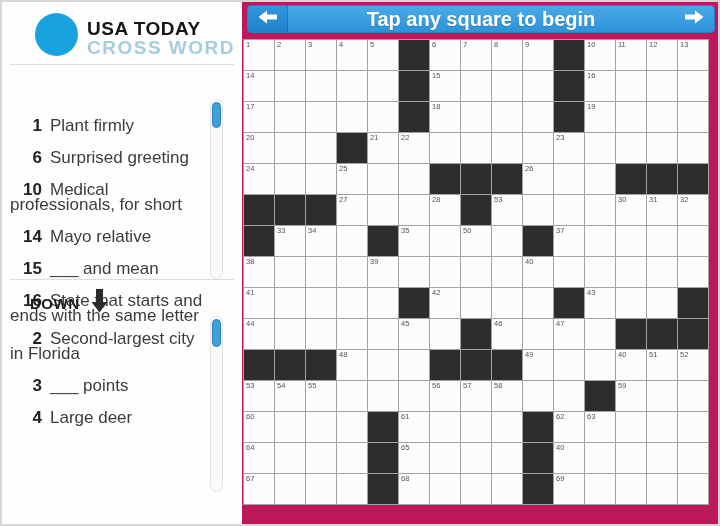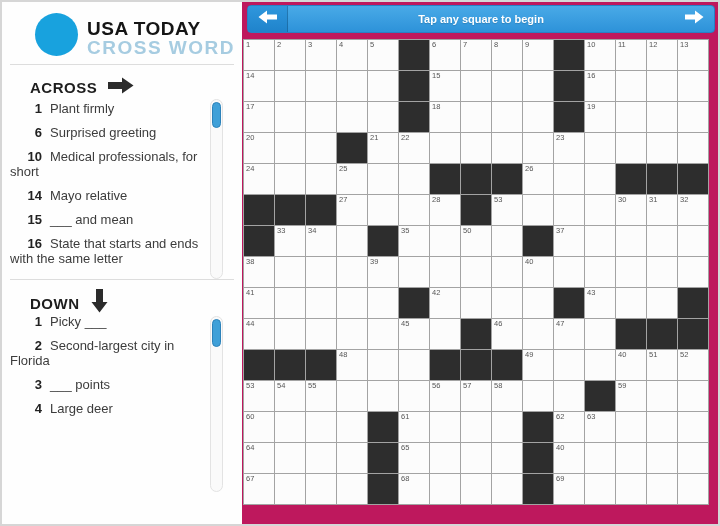--- a/index.html
+++ b/index.html
@@ -16,67 +16,59 @@
   .logo-circle { position:absolute; left:33px; top:11px; width:43px; height:43px; border-radius:50%; }
   .logo-brand { position:absolute; left:85px; top:16px; font-size:19px; font-weight:bold; color:#151515; letter-spacing:.5px; white-space:nowrap; }
   .logo-sub   { position:absolute; left:85px; top:35px; font-size:19px; font-weight:bold; letter-spacing:1.5px; white-space:nowrap; }
   .divider { position:absolute; left:8px; width:224px; height:1px; background:#ddd; }
   .div1 { top:62px; } .div2 { top:277px; }
   .section-header { position:absolute; left:28px; display:flex; align-items:center; gap:11px; }
   .sh-across { top:75px; } .sh-down { top:287px; }
   .section-header .label { font-size:15px; font-weight:bold; color:#1d1d1d; letter-spacing:.5px; }
   .clues { position:absolute; left:8px; width:194px; }
   .across-clues { top:99px; } .down-clues { top:312px; }
-  .clue { font-size:13px; line-height:15px; color:#3c3c3c; margin-bottom:9px; text-indent:10px; cursor:pointer; }
+  .clue { font-size:17px; line-height:15px; color:#3c3c3c; margin-bottom:9px; text-indent:10px; cursor:pointer;margin-top:17px; }
   .clue .cnum { display:inline-block; width:22px; text-align:right; font-weight:bold; color:#222; margin-right:8px; text-indent:0; }
   
   .sb-track { position:absolute; left:208px; width:13px; background:#fafafa; border:1px solid #e3e3e3; border-radius:7px; }
   .sb-across { top:97px; height:180px; }
   .sb-down   { top:314px; height:176px; }
   .sb-thumb { position:absolute; left:1px; top:2px; width:9px; border-radius:5px;
               background:#3fa0d8; border:1px solid #2c82ba; }
   .sb-across .sb-thumb { height:26px; }
   .sb-down   .sb-thumb { height:28px; }
   
   .topbar { position:absolute; left:245px; top:3px; width:468px; height:28px;
     background:linear-gradient(#49aae7,#2d92d9);
     border:1px solid #2780c4; border-radius:4px; }
   .nav-btn { position:absolute; top:0; bottom:0; width:40px; display:flex; align-items:center; justify-content:center; cursor:pointer; }
   .nav-btn.left { left:0; background:linear-gradient(#2f97dd,#1f83cb); border-right:1px solid rgba(0,0,0,.18); border-radius:3px 0 0 3px; }
   .nav-btn.right { right:0; border-radius:0 3px 3px 0; }
   .bar-title { position:absolute; left:40px; right:40px; top:0; height:100%;
     display:flex; align-items:center; justify-content:center;
-    color:#fff; font-size:11px; font-weight:bold; text-shadow:0 1px 1px rgba(0,0,0,.15); white-space:nowrap; }
+    color:#fff; font-size:20px; font-weight:bold; text-shadow:0 1px 1px rgba(0,0,0,.15); white-space:nowrap; }
   
   .grid { position:absolute; left:241px; top:37px;
     display:grid; grid-template-columns:repeat(15,30px); grid-auto-rows:30px;
     gap:1px; background:#a3a3a3; border:1px solid #a3a3a3; width:466px; height:466px; }
   .cell { position:relative; background:#fcfcfc; cursor:pointer; }
   .cell.black { cursor:default; }
   .cell .num { position:absolute; top:1px; left:2px; font-size:7.5px; line-height:8px; color:#555; }
 </style>
 </head>
 <body>
 
 <div class="page">
 
   <aside class="sidebar">
     <div class="logo-circle" style="background: rgb(24, 162, 222);"></div>
     <div class="logo-brand">USA TODAY</div>
     <div class="logo-sub" style="color: rgb(166, 204, 225);">CROSS WORD</div>
     <div class="divider div1"></div>
 
-    <div class="section-header sh-across">
-      <span class="label">ACROSS</span>
-      <span>
-        <svg width="26" height="17" viewBox="0 0 26 17">
-            <path d="M0 5 h14 V0.5 L25.5 8.5 14 16.5 V12 H0 z" fill="#2b2b2b"></path>
-          </svg>
-      </span>
-    </div>
     <div class="clues across-clues" id="across-clues">
         <div class="clue"><span class="cnum">1</span><span>Plant firmly</span></div>
         <div class="clue"><span class="cnum">6</span><span>Surprised greeting</span></div>
         <div class="clue"><span class="cnum">10</span><span>Medical professionals, for short</span></div>
         <div class="clue"><span class="cnum">14</span><span>Mayo relative</span></div>
         <div class="clue"><span class="cnum">15</span><span>___ and mean</span></div>
         <div class="clue"><span class="cnum">16</span><span>State that starts and ends with the same letter</span></div>
       </div>
     <div class="sb-track sb-across">
       <div class="sb-thumb"></div>
@@ -85,21 +77,20 @@
     <div class="divider div2"></div>
     <div class="section-header sh-down">
       <span class="label">DOWN</span>
       <span>
         <svg width="17" height="24" viewBox="0 0 17 24">
             <path d="M5 0 h7 v13 h4.5 L8.5 23.5 0.5 13 H5 z" fill="#2b2b2b"></path>
           </svg>
       </span>
     </div>
     <div class="clues down-clues" id="down-clues">
-        <div class="clue"><span class="cnum">1</span><span>Picky ___</span></div>
         <div class="clue"><span class="cnum">2</span><span>Second-largest city in Florida</span></div>
         <div class="clue"><span class="cnum">3</span><span>___ points</span></div>
         <div class="clue"><span class="cnum">4</span><span>Large deer</span></div>
       </div>
     <div class="sb-track sb-down">
       <div class="sb-thumb"></div>
     </div>
   </aside>
 
   <div class="topbar">

